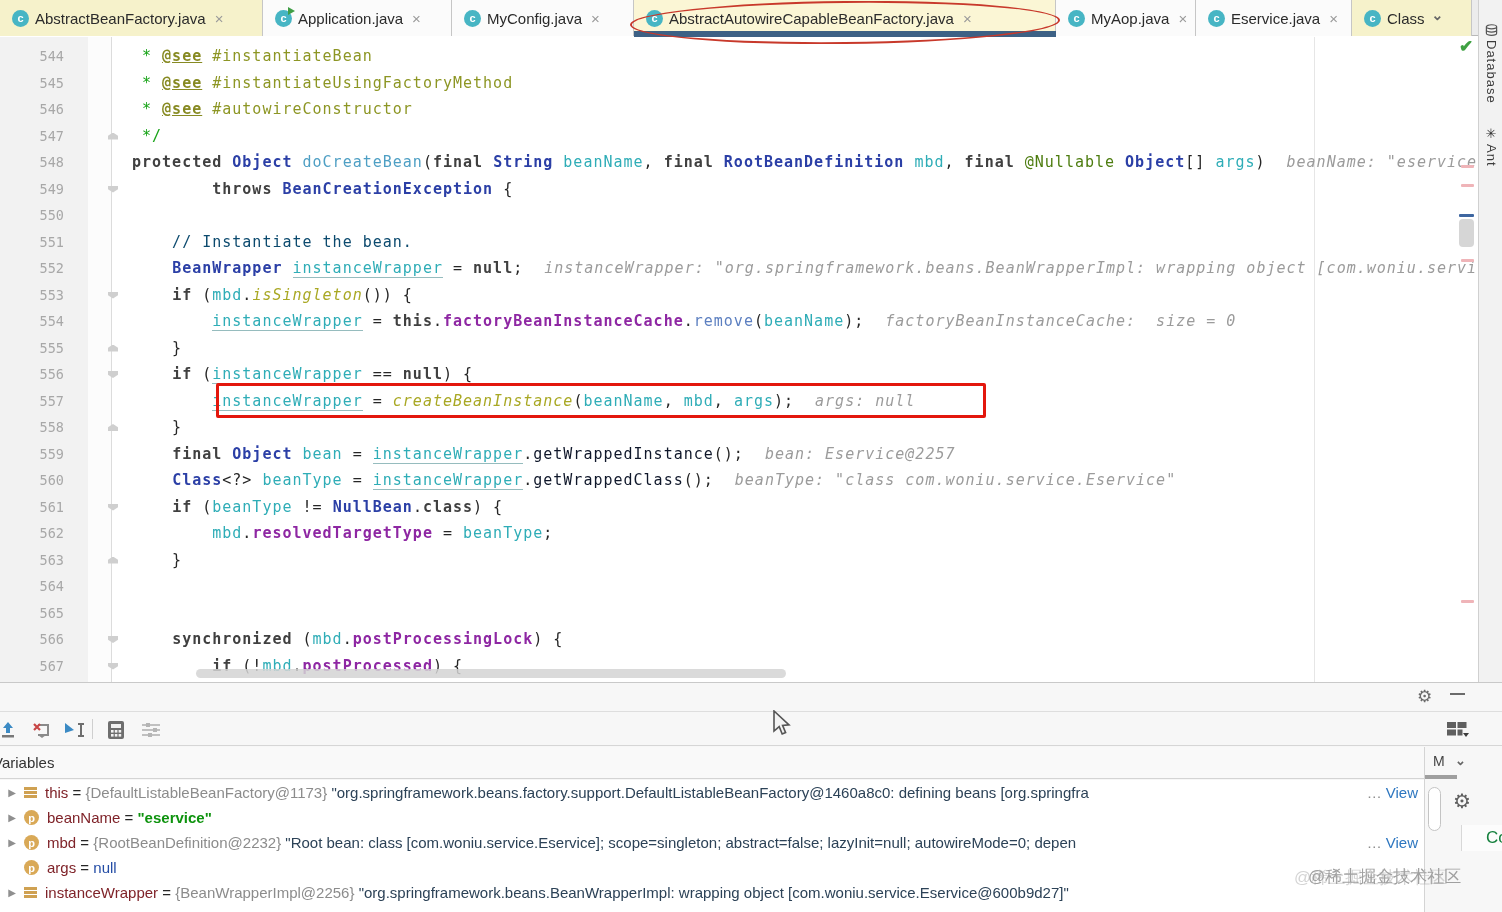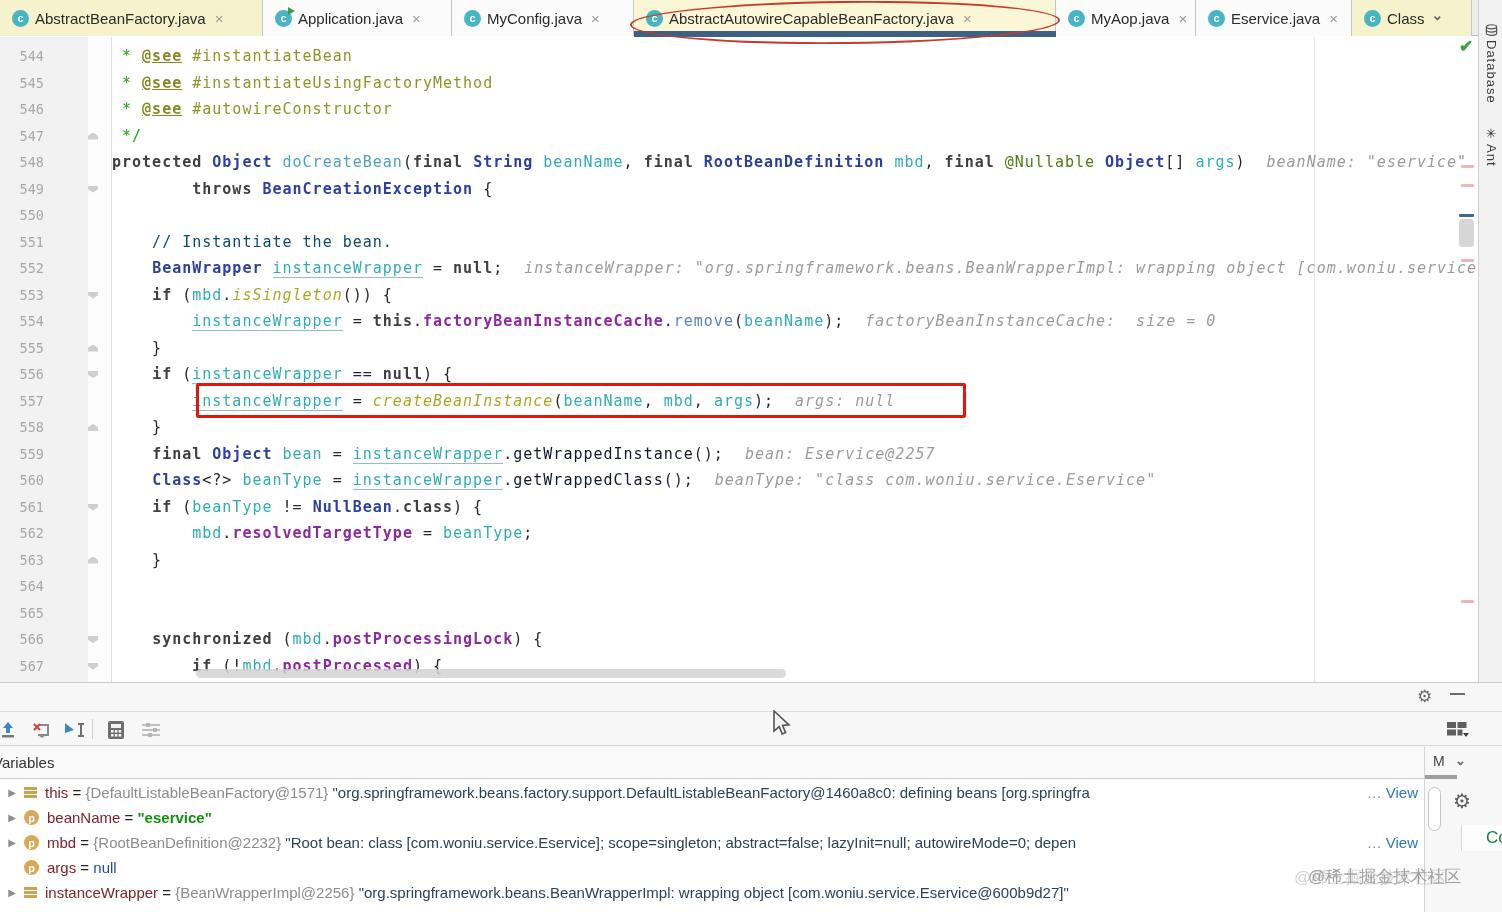--- a/index.html
+++ b/index.html
@@ -31,21 +31,21 @@
                    transform:rotate(-0.6deg); }
 
   
   .editor { position:absolute; left:0; top:37px; width:1478px; height:645px;
             background:#fff; overflow:hidden; }
   .gutter-bg { position:absolute; left:0; top:0; width:88px; height:100%; background:#f2f2f2; }
   .fold-bg { position:absolute; left:88px; top:0; width:24px; height:100%; background:#fcfcfc;
              border-right:1px solid #dcdcdc; }
   .margin-guide { position:absolute; left:1314px; top:0; width:1px; height:100%; background:#e6e6e6; }
   .code-lines { position:absolute; left:0; top:6px; width:100%; }
-  .crow { position:relative; height:26.5px; line-height:26.5px; display:flex; white-space:pre; }
+  .crow { position:relative; height:26.5px; line-height:26.5px; display:flex; white-space:pre;margin-left:20px; }
   .lnum { width:44px; flex:none; text-align:right; color:#a8a8a8;
           font-family:"DejaVu Sans Mono", monospace; font-size:13.5px; }
   .lfold { width:68px; flex:none; position:relative; }
   .fm { position:absolute; right:14px; top:10px; width:10px; height:7px; background:#cfcfcf; }
   .fm.d { clip-path:polygon(0 0,100% 0,100% 55%,50% 100%,0 55%); }
   .fm.u { clip-path:polygon(50% 0,100% 45%,100% 100%,0 100%,0 45%); }
   .lcode, .lhint { font-family:"DejaVu Sans Mono", monospace; font-size:15px; letter-spacing:1px; }
   .lcode { color:#262626; }
   .lhint { color:#9b9b9b; font-style:italic; margin-left:21px; }
   .kw { color:#404040; font-weight:bold; }
@@ -277,21 +277,21 @@
 
     <div class="vheader">
       <span>Variables</span>
     </div>
     <div class="vlist">
         <div class="vrow">
           <span class="vexp">▶</span>
           <span class="oicon"></span>
           <span class="vname">this</span>
           <span class="veq"> = </span>
-          <span class="vref">{DefaultListableBeanFactory@1571} </span>
+          <span class="vref">{DefaultListableBeanFactory@1173} </span>
           <span class="vstr">"org.springframework.beans.factory.support.DefaultListableBeanFactory@1460a8c0: defining beans [org.springfra</span>
           <span class="vdots">…</span>
           <span class="vlink">View</span>
         </div>
         <div class="vrow">
           <span class="vexp">▶</span>
           <span class="picon">p</span>
           <span class="vname">beanName</span>
           <span class="veq"> = </span>
           <span class="vgreen">"eservice"</span>

